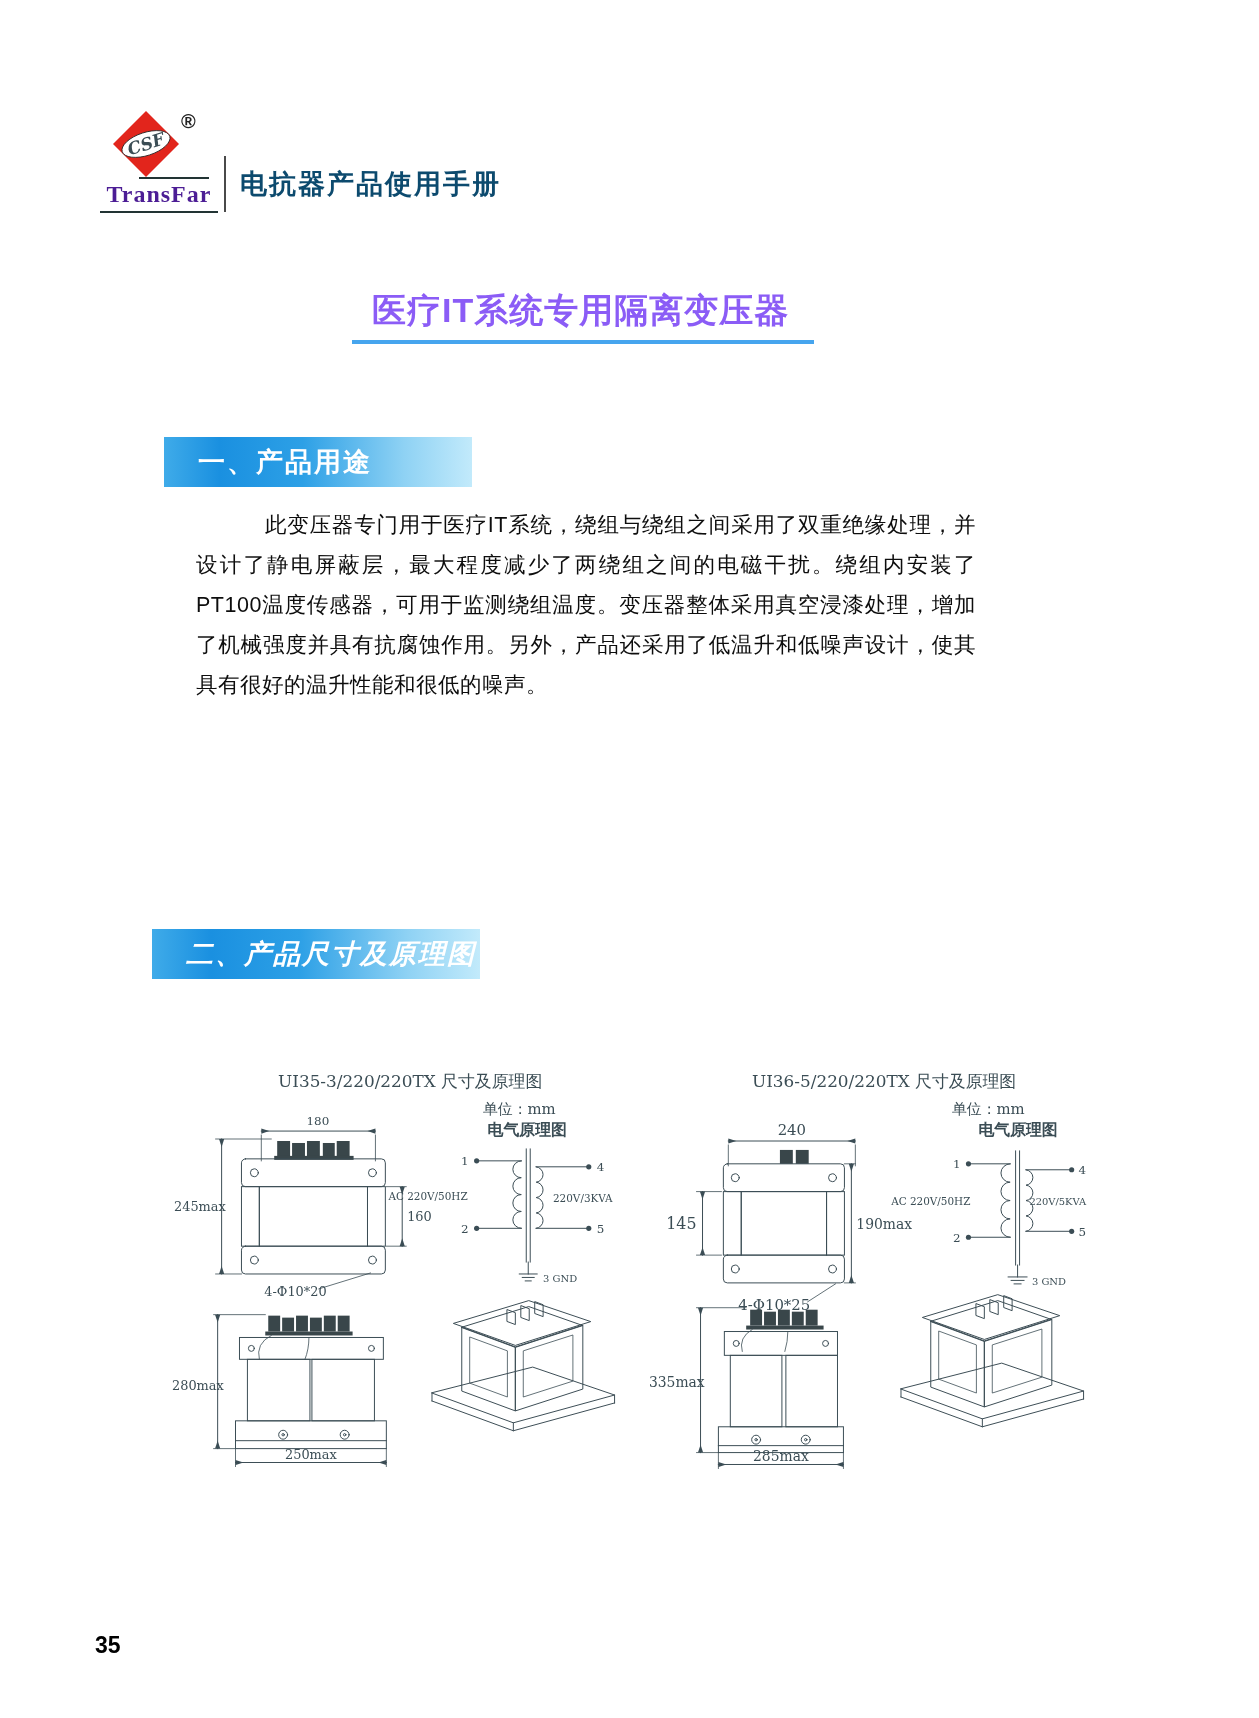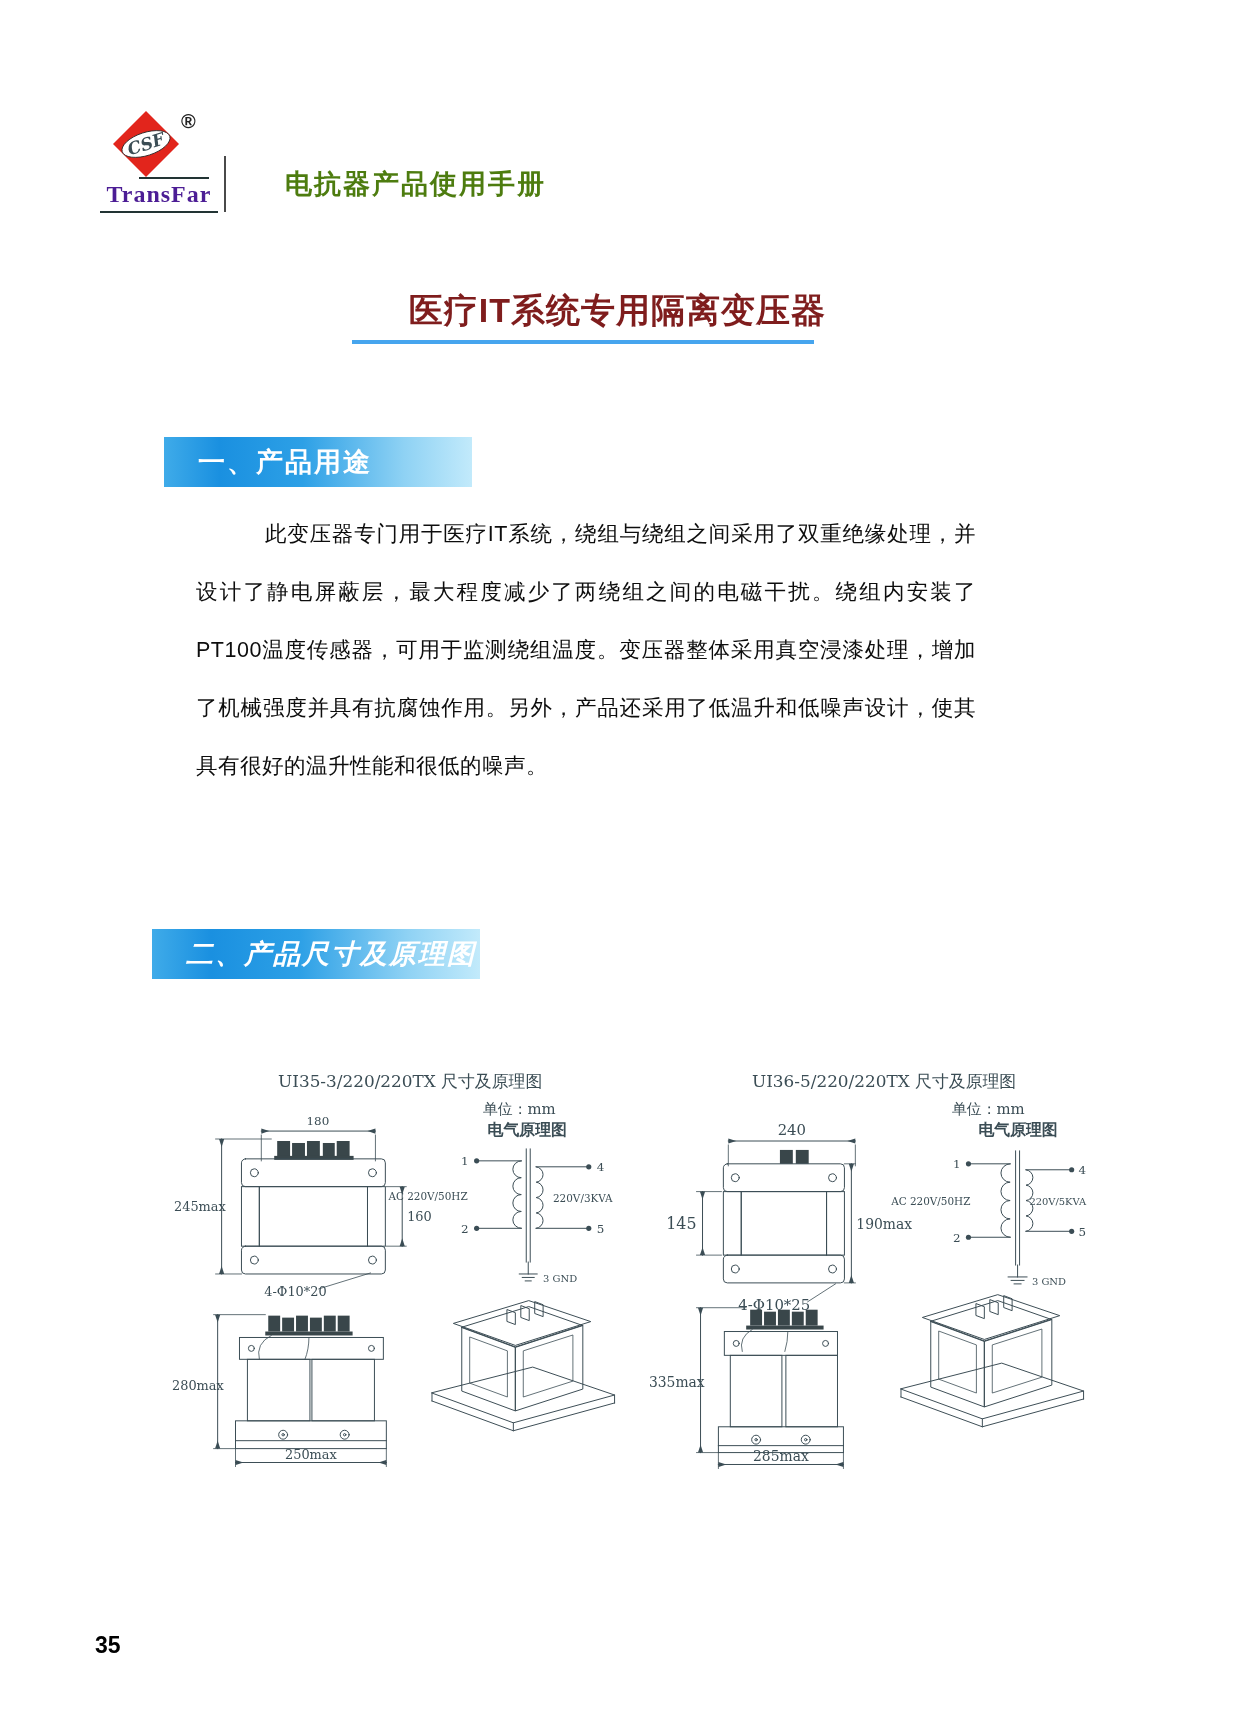--- a/index.html
+++ b/index.html
@@ -6,36 +6,36 @@
   body{width:1259px;height:1718px;position:relative;font-family:"Liberation Sans",sans-serif;color:#111;}
   .abs{position:absolute;}
 
   
   .reg-mark{left:181px;top:110px;font-size:20px;font-weight:bold;color:#222;}
   .brand-topline{left:139px;top:177px;width:70px;height:2px;background:#223434;}
   .brand-name{left:100px;top:181px;width:118px;text-align:center;font-family:"Liberation Serif",serif;
               font-weight:bold;font-size:24px;color:#4c1d95;letter-spacing:1px;}
   .brand-underline{left:100px;top:211px;width:118px;height:2px;background:#223434;}
   .logo-divider{left:224px;top:156px;width:2px;height:56px;background:#4a4a4a;}
-  .manual-title{left:240px;top:166px;font-size:27px;font-weight:bold;color:#4d7c0f;letter-spacing:2px;margin-left:45px;}
-
-  
-  .doc-title{left:364px;top:288px;width:462px;text-align:right;font-size:34px;font-weight:bold;
-             color:#7f1d1d;letter-spacing:1px;}
+  .manual-title{left:240px;top:166px;font-size:27px;font-weight:bold;color:#0c4a6e;letter-spacing:2px;}
+
+  
+  .doc-title{left:372px;top:288px;width:462px;text-align:left;font-size:34px;font-weight:bold;
+             color:#8b5cf6;letter-spacing:1px;}
   .doc-title-underline{left:352px;top:340px;width:462px;height:4px;background:#46a5ee;}
 
   
   .banner{height:50px;background:linear-gradient(90deg,#3fabe9 0%,#1a90e0 18%,#2da0e6 45%,#8fd2f4 78%,#c2eafb 100%);
           color:#fff;font-weight:bold;font-size:27px;display:flex;align-items:center;
           padding-left:34px;box-sizing:border-box;letter-spacing:2px;}
   .banner1{left:164px;top:437px;width:308px;}
   .banner2{left:152px;top:929px;width:328px;font-style:italic;}
 
   
-  .intro{left:196px;top:505px;width:780px;font-size:21.5px;line-height:58px;letter-spacing:0.5px;
+  .intro{left:196px;top:505px;width:780px;font-size:21.5px;line-height:40px;letter-spacing:0.5px;
          text-align:justify;text-indent:69px;margin:0;color:#0d0d0d;}
 
   
   .drawings{left:172px;top:1060px;width:920px;height:420px;display:flex;gap:17px;}
   svg.drawing{display:block;}
   svg text{font-family:"DejaVu Serif",serif;fill:#3b4d55;}
   .ln{stroke:#3b4d55;fill:none;stroke-width:1;stroke-linecap:square;}
   .lt{stroke:#3b4d55;fill:none;stroke-width:0.8;}
   .blk{fill:#39464a;stroke:none;}
 

